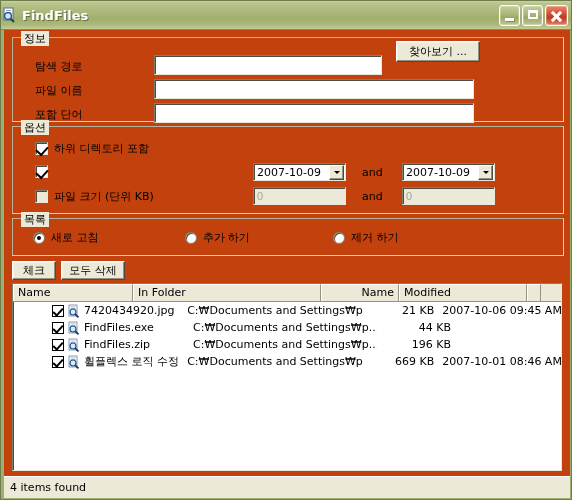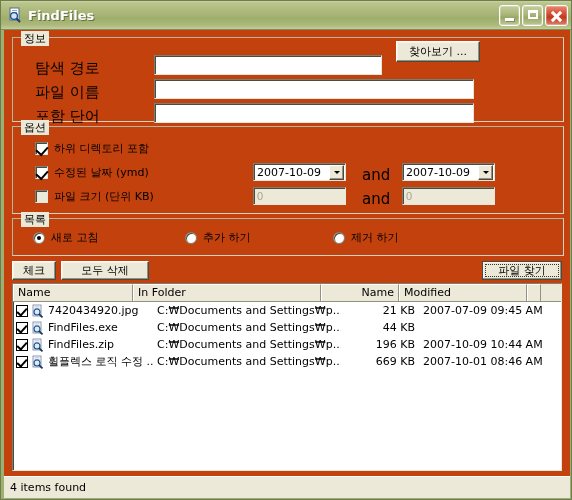--- a/index.html
+++ b/index.html
@@ -31,21 +31,21 @@
     background: linear-gradient(to bottom,
         #c9d2a0 0%, #b9c48c 8%, #aebb7e 30%,
         #a7b476 50%, #9eae6c 62%, #adb97c 86%, #c3cd9a 100%);
     border-bottom: 1px solid #7d8c5c;
     display: flex;
     align-items: center;
   }
   .title-left {
     display: flex;
     align-items: center;
-    padding-left: 6px;
+    padding-left: 0;
     flex: 1;
     min-width: 0;
   }
   .app-icon {
     width: 16px; height: 16px;
     margin-right: 5px;
     flex: 0 0 auto;
     position: relative;
   }
   .title-text {
@@ -119,21 +119,21 @@
     position: absolute;
     top: -7px; left: 8px;
     background: #ece9d8;
     padding: 0 3px;
     font-size: 11px;
     color: #000000;
     white-space: nowrap;
   }
   .lbl {
     position: absolute;
-    font-size: 15px;
+    font-size: 11px;
     color: #000;
     white-space: nowrap;
   }
   .textbox {
     position: absolute;
     box-sizing: border-box;
     background: #ffffff;
     border: 1px solid;
     border-color: #7f7f6e #e8e6da #e8e6da #7f7f6e;
     box-shadow: inset 1px 1px 0 #4b4b42;
@@ -277,21 +277,21 @@
     color: #000;
     padding: 0 4px;
     border-right: 1px solid #93917f;
     border-top: 1px solid #ffffff;
     border-left: 1px solid #ffffff;
     background: #ece9d8;
     overflow: hidden;
     white-space: nowrap;
   }
   .lv-col.right { text-align: right; }
-  .lv-body { position: relative; }
+  .lv-body { position: relative; padding-left: 36px; }
   .lv-row {
     display: flex;
     align-items: center;
     height: 17px;
     font-size: 11px;
     color: #000;
   }
   .cell { box-sizing: border-box; padding: 0 4px; white-space: nowrap; overflow: hidden; }
   .cell.name { display: flex; align-items: center; padding-left: 3px; }
   .cell.right { text-align: right; }
@@ -410,21 +410,20 @@
         <span class="cbox">
             <span class="tick"></span>
           </span>
         <span>하위 디렉토리 포함</span>
       </div>
 
       <div class="check-row" style="left:22px; top:38px;">
         <span class="cbox">
             <span class="tick"></span>
           </span>
-        <span>수정된 날짜 (ymd)</span>
       </div>
       <div class="combo" style="left:240px; top:36px; width:93px; height:18px;">
         <span>2007-10-09</span>
         <span class="combo-btn">
             <span class="arrow-down"></span>
           </span>
       </div>
       <span class="lbl" style="left:349px; top:39px;">and</span>
       <div class="combo" style="left:389px; top:36px; width:93px; height:18px;">
         <span>2007-10-09</span>
@@ -444,39 +443,35 @@
 
     <div class="groupbox" style="left:8px; top:188px; width:550px; height:36px;">
       <span class="gb-title">목록</span>
 
       <div class="radio-row" style="left:20px; top:11px;">
         <span class="radio">
             <span class="dot"></span>
           </span>
         <span>새로 고침</span>
       </div>
-      <div class="radio-row" style="left:172px; top:11px;">
+      <div class="radio-row" style="left:172px; top:11px;font-family:Liberation Serif, serif;">
         <span class="radio"></span>
         <span>추가 하기</span>
       </div>
       <div class="radio-row" style="left:320px; top:11px;">
         <span class="radio"></span>
         <span>제거 하기</span>
       </div>
     </div>
 
     <div class="btn" style="left:8px; top:231px; width:44px; height:19px;">
       <span>체크</span>
     </div>
-    <div class="btn" style="left:57px; top:231px; width:88px; height:19px;">
+    <div class="btn" style="left:57px; top:231px; width:64px; height:19px;">
       <span>모두 삭제</span>
-    </div>
-    <div class="btn default-focus" style="left:478px; top:231px; width:80px; height:19px;">
-      <span class="focus-ring"></span>
-      <span>파일 찾기</span>
     </div>
 
     <div class="listview" style="left:8px; top:253px; width:550px; height:188px;">
       <div class="lv-header">
         <div class="lv-col" style="width:120px;">Name</div>
         <div class="lv-col" style="width:188px;">In Folder</div>
         <div class="lv-col right" style="width:78px;">Name</div>
         <div class="lv-col" style="width:128px;">Modified</div>
         <div class="lv-col" style="width:14px;"></div>
       </div>
@@ -493,21 +488,21 @@
                 <rect x="3.5" y="2.5" width="5" height="0.8" fill="#9fb0cc"></rect>
                 <rect x="3.5" y="4.2" width="5" height="0.8" fill="#9fb0cc"></rect>
                 <circle cx="6" cy="8" r="3" fill="#d6ecfb" stroke="#1b4f8a" stroke-width="1.1"></circle>
                 <line x1="8.1" y1="10.1" x2="11.5" y2="13.3" stroke="#17365c" stroke-width="1.8"></line>
               </svg>
             </span>
             <span>7420434920.jpg</span>
           </div>
           <div class="cell" style="width:188px;">C:₩Documents and Settings₩p...</div>
           <div class="cell right" style="width:78px;">21 KB</div>
-          <div class="cell" style="width:128px;">2007-07-09 09:45 AM</div>
+          <div class="cell" style="width:128px;">2007-10-06 09:45 AM</div>
         </div>
 
         <div class="lv-row">
           <div class="cell name" style="width:140px;">
             <span class="lv-cbox">
                 <span class="tick2"></span>
               </span>
             <span class="file-icon">
               <svg width="14" height="14" viewBox="0 0 14 14">
                 <rect x="2" y="1" width="8" height="11" fill="#ffffff" stroke="#6f7f9f" stroke-width="0.8"></rect>
@@ -534,21 +529,20 @@
                 <rect x="3.5" y="2.5" width="5" height="0.8" fill="#9fb0cc"></rect>
                 <rect x="3.5" y="4.2" width="5" height="0.8" fill="#9fb0cc"></rect>
                 <circle cx="6" cy="8" r="3" fill="#d6ecfb" stroke="#1b4f8a" stroke-width="1.1"></circle>
                 <line x1="8.1" y1="10.1" x2="11.5" y2="13.3" stroke="#17365c" stroke-width="1.8"></line>
               </svg>
             </span>
             <span>FindFiles.zip</span>
           </div>
           <div class="cell" style="width:188px;">C:₩Documents and Settings₩p...</div>
           <div class="cell right" style="width:78px;">196 KB</div>
-          <div class="cell" style="width:128px;">2007-10-09 10:44 AM</div>
         </div>
 
         <div class="lv-row">
           <div class="cell name" style="width:140px;">
             <span class="lv-cbox">
                 <span class="tick2"></span>
               </span>
             <span class="file-icon">
               <svg width="14" height="14" viewBox="0 0 14 14">
                 <rect x="2" y="1" width="8" height="11" fill="#ffffff" stroke="#6f7f9f" stroke-width="0.8"></rect>

